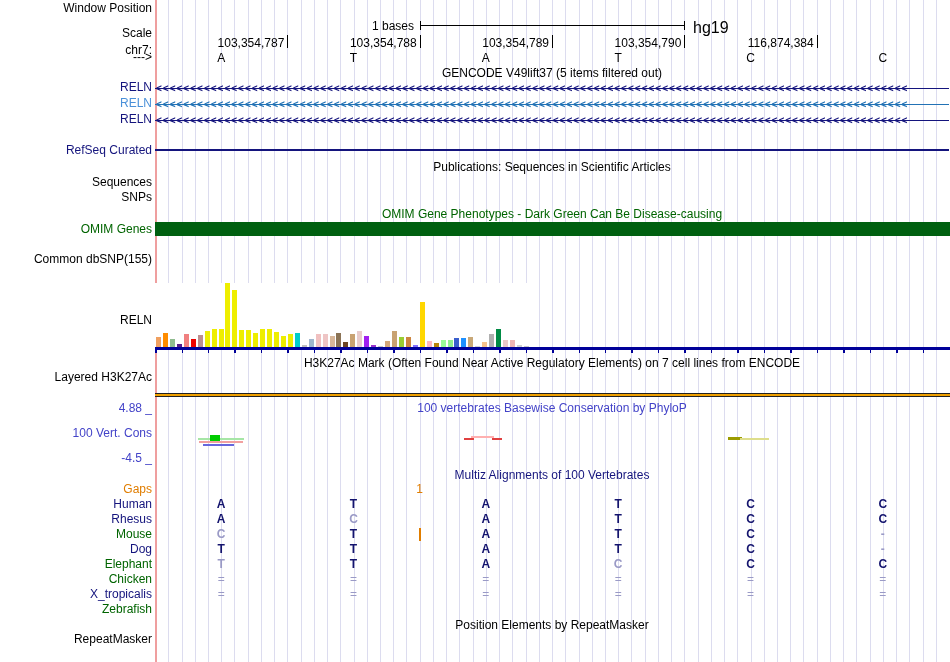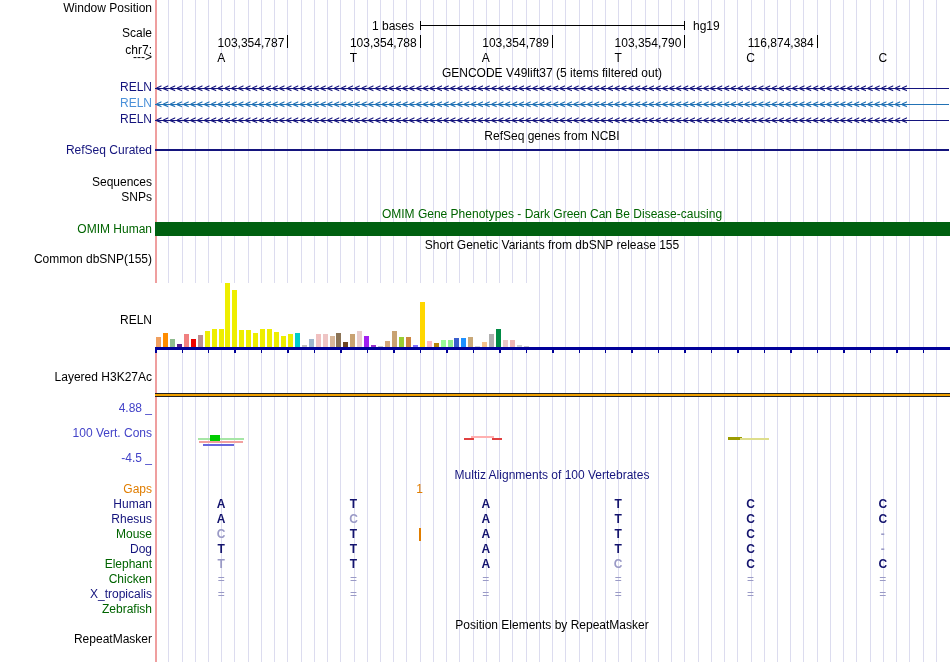--- a/index.html
+++ b/index.html
@@ -84,21 +84,21 @@
     </div>
   <div class="abs" id="pinkline" style="left: 155px; top: 0px; width: 2px; height: 662px; background: rgb(239, 159, 159);"></div>
 
   <div class="lbl" style="top:2px">Window Position</div>
 
   <div class="lbl" style="top:27px">Scale</div>
   <div class="abs" style="top:19px;left:340px;width:74px;text-align:right;font-size:12px">1 bases</div>
   <div class="abs" style="top:25px;left:420px;width:265px;height:1px;background:#000"></div>
   <div class="abs" style="top:21px;left:420px;width:1px;height:9px;background:#000"></div>
   <div class="abs" style="top:21px;left:684px;width:1px;height:9px;background:#000"></div>
-  <div class="abs" style="top:19px;left:693px;font-size:12px">hg19</div>
+  <div class="abs" style="top:19px;left:693px;font-size:16px">hg19</div>
 
   <div class="lbl" style="top:44px">chr7:</div>
   <div id="ruler-numbers">
       <div class="num" style="top: 36px; left: 210.333px;">103,354,787</div>
       <div class="abs" style="top: 35px; left: 287.333px; width: 1px; height: 13px; background: rgb(0, 0, 0);"></div>
       <div class="num" style="top: 36px; left: 342.667px;">103,354,788</div>
       <div class="abs" style="top: 35px; left: 419.667px; width: 1px; height: 13px; background: rgb(0, 0, 0);"></div>
       <div class="num" style="top: 36px; left: 475px;">103,354,789</div>
       <div class="abs" style="top: 35px; left: 552px; width: 1px; height: 13px; background: rgb(0, 0, 0);"></div>
       <div class="num" style="top: 36px; left: 607.333px;">103,354,790</div>
@@ -123,32 +123,31 @@
       <div class="hline" style="left: 155px; top: 88px; width: 794px; height: 1px; background: rgb(20, 20, 125);"></div>
       <div class="arrowrow" style="top: 83px; color: rgb(20, 20, 125);">&lt;&lt;&lt;&lt;&lt;&lt;&lt;&lt;&lt;&lt;&lt;&lt;&lt;&lt;&lt;&lt;&lt;&lt;&lt;&lt;&lt;&lt;&lt;&lt;&lt;&lt;&lt;&lt;&lt;&lt;&lt;&lt;&lt;&lt;&lt;&lt;&lt;&lt;&lt;&lt;&lt;&lt;&lt;&lt;&lt;&lt;&lt;&lt;&lt;&lt;&lt;&lt;&lt;&lt;&lt;&lt;&lt;&lt;&lt;&lt;&lt;&lt;&lt;&lt;&lt;&lt;&lt;&lt;&lt;&lt;&lt;&lt;&lt;&lt;&lt;&lt;&lt;&lt;&lt;&lt;&lt;&lt;&lt;&lt;&lt;&lt;&lt;&lt;&lt;&lt;&lt;&lt;&lt;&lt;&lt;&lt;&lt;&lt;&lt;&lt;&lt;&lt;&lt;&lt;&lt;&lt;&lt;&lt;&lt;&lt;</div>
       <div class="lbl" style="top: 97px; color: rgb(74, 144, 217);">RELN</div>
       <div class="hline" style="left: 155px; top: 104px; width: 794px; height: 1px; background: rgb(34, 114, 181);"></div>
       <div class="arrowrow" style="top: 99px; color: rgb(34, 114, 181);">&lt;&lt;&lt;&lt;&lt;&lt;&lt;&lt;&lt;&lt;&lt;&lt;&lt;&lt;&lt;&lt;&lt;&lt;&lt;&lt;&lt;&lt;&lt;&lt;&lt;&lt;&lt;&lt;&lt;&lt;&lt;&lt;&lt;&lt;&lt;&lt;&lt;&lt;&lt;&lt;&lt;&lt;&lt;&lt;&lt;&lt;&lt;&lt;&lt;&lt;&lt;&lt;&lt;&lt;&lt;&lt;&lt;&lt;&lt;&lt;&lt;&lt;&lt;&lt;&lt;&lt;&lt;&lt;&lt;&lt;&lt;&lt;&lt;&lt;&lt;&lt;&lt;&lt;&lt;&lt;&lt;&lt;&lt;&lt;&lt;&lt;&lt;&lt;&lt;&lt;&lt;&lt;&lt;&lt;&lt;&lt;&lt;&lt;&lt;&lt;&lt;&lt;&lt;&lt;&lt;&lt;&lt;&lt;&lt;&lt;</div>
       <div class="lbl" style="top: 113px; color: rgb(20, 20, 125);">RELN</div>
       <div class="hline" style="left: 155px; top: 120px; width: 794px; height: 1px; background: rgb(20, 20, 125);"></div>
       <div class="arrowrow" style="top: 115px; color: rgb(20, 20, 125);">&lt;&lt;&lt;&lt;&lt;&lt;&lt;&lt;&lt;&lt;&lt;&lt;&lt;&lt;&lt;&lt;&lt;&lt;&lt;&lt;&lt;&lt;&lt;&lt;&lt;&lt;&lt;&lt;&lt;&lt;&lt;&lt;&lt;&lt;&lt;&lt;&lt;&lt;&lt;&lt;&lt;&lt;&lt;&lt;&lt;&lt;&lt;&lt;&lt;&lt;&lt;&lt;&lt;&lt;&lt;&lt;&lt;&lt;&lt;&lt;&lt;&lt;&lt;&lt;&lt;&lt;&lt;&lt;&lt;&lt;&lt;&lt;&lt;&lt;&lt;&lt;&lt;&lt;&lt;&lt;&lt;&lt;&lt;&lt;&lt;&lt;&lt;&lt;&lt;&lt;&lt;&lt;&lt;&lt;&lt;&lt;&lt;&lt;&lt;&lt;&lt;&lt;&lt;&lt;&lt;&lt;&lt;&lt;&lt;&lt;</div>
     </div>
 
-  <div class="ttl" style="top:130px">RefSeq genes from NCBI</div>
   <div class="lbl" style="top: 144px; color: rgb(20, 20, 125);">RefSeq Curated</div>
   <div class="hline" style="left: 155px; top: 149px; width: 794px; height: 2px; background: rgb(20, 20, 125);"></div>
 
+  <div class="ttl" style="top:161px">Publications: Sequences in Scientific Articles</div>
   <div class="lbl" style="top:176px">Sequences</div>
   <div class="lbl" style="top:191px">SNPs</div>
 
   <div class="ttl" style="top: 208px; color: rgb(0, 100, 0);">OMIM Gene Phenotypes - Dark Green Can Be Disease-causing</div>
-  <div class="lbl" style="top: 223px; color: rgb(0, 100, 0);">OMIM Human</div>
+  <div class="lbl" style="top: 223px; color: rgb(0, 100, 0);">OMIM Genes</div>
   <div class="hline" style="left: 155px; top: 222px; width: 795px; height: 14px; background: rgb(0, 96, 16);"></div>
 
-  <div class="ttl" style="top:239px">Short Genetic Variants from dbSNP release 155</div>
   <div class="lbl" style="top:253px">Common dbSNP(155)</div>
 
   <div class="lbl" style="top:314px">RELN</div>
   <div class="abs" style="left:155px;top:283px;width:377px;height:64px;background:#fff"></div>
   <div id="gtex-bars">
       <div class="abs" style="left: 156px; top: 337px; width: 5px; height: 10px; background: rgb(240, 160, 96);"></div>
       <div class="abs" style="left: 162.9px; top: 333px; width: 5px; height: 14px; background: rgb(255, 140, 0);"></div>
       <div class="abs" style="left: 169.9px; top: 339px; width: 5px; height: 8px; background: rgb(143, 188, 143);"></div>
       <div class="abs" style="left: 176.8px; top: 344px; width: 5px; height: 3px; background: rgb(85, 26, 139);"></div>
       <div class="abs" style="left: 183.8px; top: 334px; width: 5px; height: 13px; background: rgb(240, 128, 128);"></div>
@@ -229,26 +228,28 @@
       <div class="abs" style="left: 737.3px; top: 350px; width: 1.5px; height: 3px; background: rgb(0, 0, 153);"></div>
       <div class="abs" style="left: 763.7px; top: 350px; width: 1.5px; height: 3px; background: rgb(0, 0, 153);"></div>
       <div class="abs" style="left: 790.2px; top: 350px; width: 1.5px; height: 3px; background: rgb(0, 0, 153);"></div>
       <div class="abs" style="left: 816.7px; top: 350px; width: 1.5px; height: 3px; background: rgb(0, 0, 153);"></div>
       <div class="abs" style="left: 843.1px; top: 350px; width: 1.5px; height: 3px; background: rgb(0, 0, 153);"></div>
       <div class="abs" style="left: 869.6px; top: 350px; width: 1.5px; height: 3px; background: rgb(0, 0, 153);"></div>
       <div class="abs" style="left: 896.1px; top: 350px; width: 1.5px; height: 3px; background: rgb(0, 0, 153);"></div>
       <div class="abs" style="left: 922.5px; top: 350px; width: 1.5px; height: 3px; background: rgb(0, 0, 153);"></div>
     </div>
 
+  <div class="ttl" style="top:357px">H3K27Ac Mark (Often Found Near Active Regulatory Elements) on 7 cell lines from ENCODE</div>
   <div class="lbl" style="top:371px">Layered H3K27Ac</div>
   <div class="hline" style="left:155px;top:393px;width:795px;height:1px;background:#222"></div>
   <div class="hline" style="left: 155px; top: 394px; width: 795px; height: 2px; background: rgb(240, 160, 0);"></div>
   <div class="hline" style="left:155px;top:396px;width:795px;height:1px;background:#222"></div>
 
   <div class="lbl" style="top: 402px; color: rgb(67, 67, 200);">4.88 _</div>
+  <div class="ttl" style="top: 402px; color: rgb(67, 67, 200);">100 vertebrates Basewise Conservation by PhyloP</div>
   <div class="lbl" style="top: 427px; color: rgb(67, 67, 200);">100 Vert. Cons</div>
   <div class="lbl" style="top: 452px; color: rgb(67, 67, 200);">-4.5 _</div>
   <div id="phylop-marks">
       <div class="abs" style="left: 198px; top: 438px; width: 46px; height: 2px; background: rgb(166, 230, 166);"></div>
       <div class="abs" style="left: 210px; top: 435px; width: 10px; height: 7px; background: rgb(0, 204, 0);"></div>
       <div class="abs" style="left: 199px; top: 441px; width: 44px; height: 2px; background: rgb(242, 160, 160);"></div>
       <div class="abs" style="left: 203px; top: 444px; width: 31px; height: 2px; background: rgb(102, 102, 221);"></div>
       <div class="abs" style="left: 464px; top: 438px; width: 10px; height: 2px; background: rgb(224, 64, 64);"></div>
       <div class="abs" style="left: 471px; top: 436px; width: 23px; height: 2px; background: rgb(255, 176, 176);"></div>
       <div class="abs" style="left: 492px; top: 438px; width: 10px; height: 2px; background: rgb(224, 64, 64);"></div>

